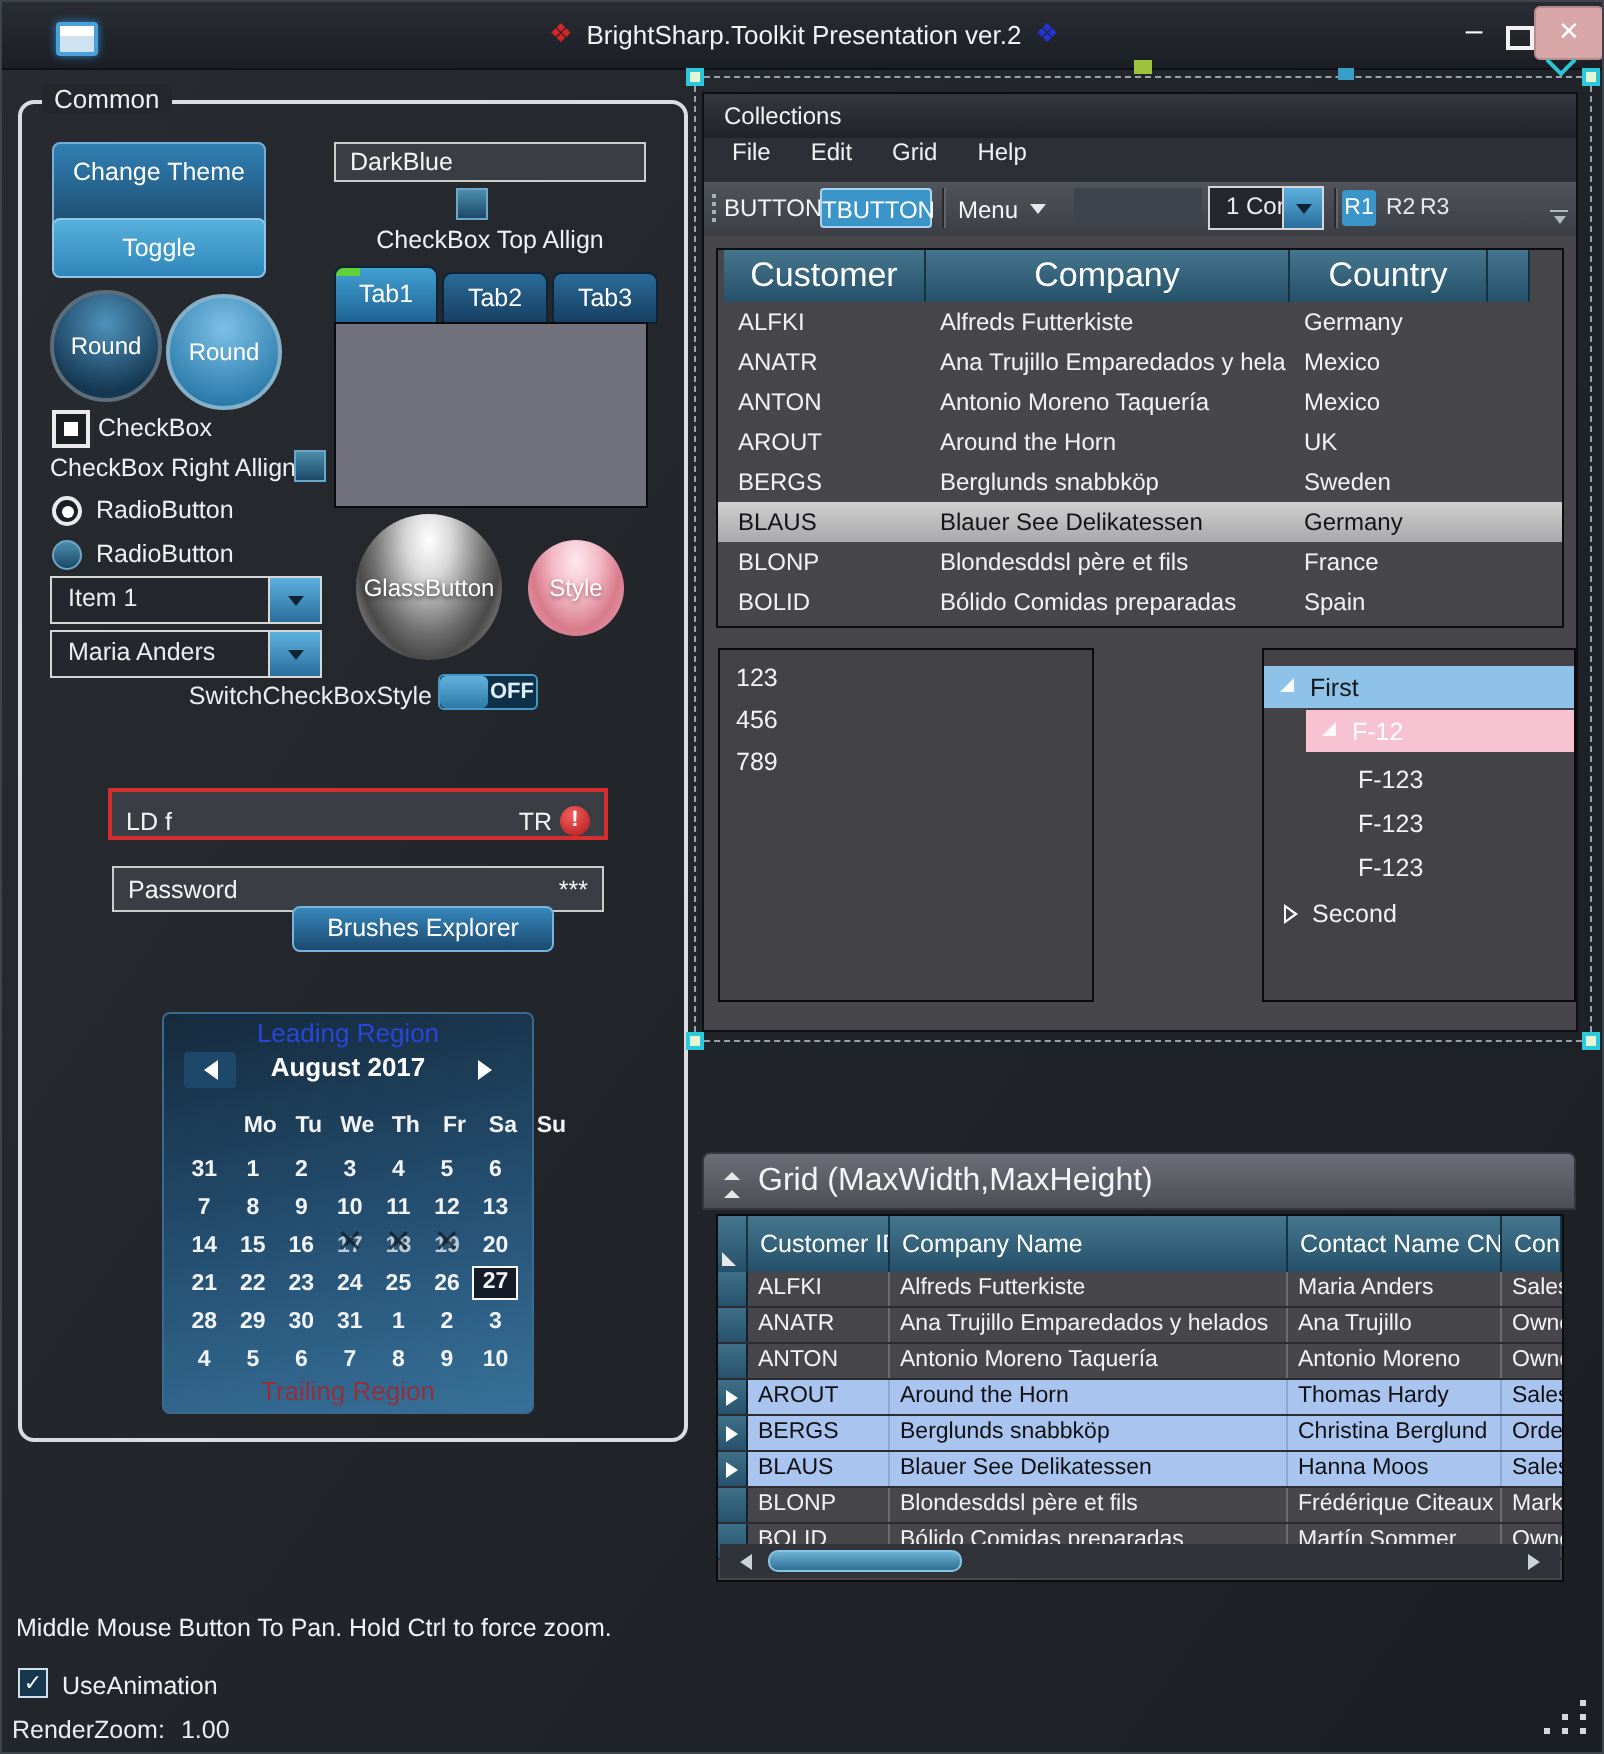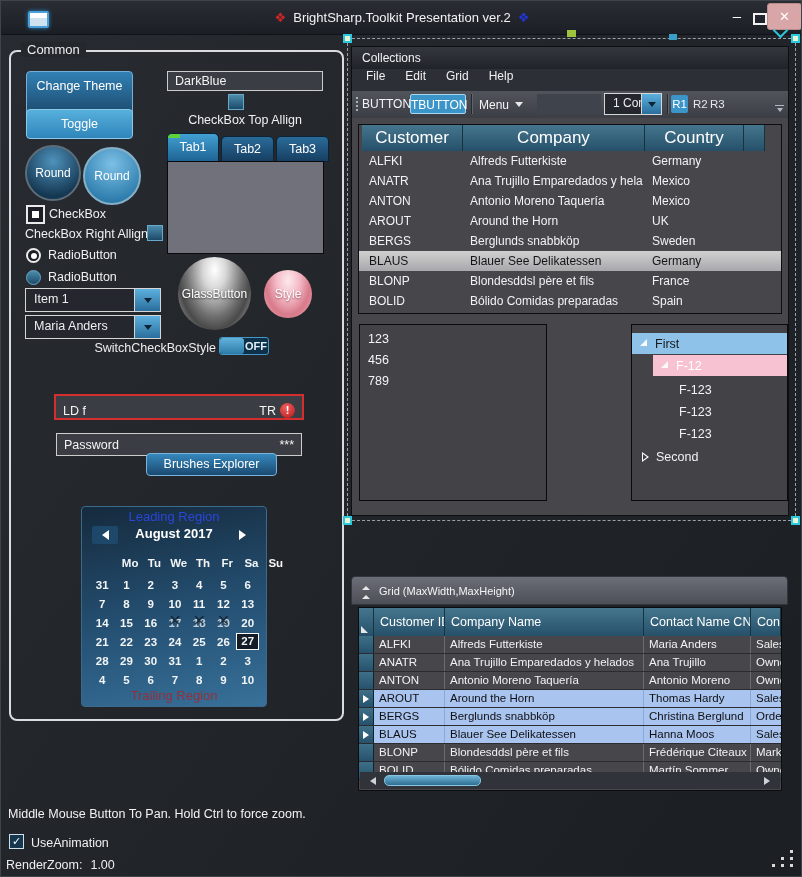--- a/index.html
+++ b/index.html
@@ -161,21 +161,21 @@
   .h-tl{left:-5px;top:-5px;} .h-tr{right:-5px;top:-5px;} .h-bl{left:-5px;bottom:-5px;} .h-br{right:-5px;bottom:-5px;}
   .chev{left:774px;top:24px;width:9px;height:9px;border-right:2px solid #30c4d8;border-bottom:2px solid #30c4d8;transform:rotate(45deg);}
   .mark-green{left:566px;top:29px;width:9px;height:7px;background:#9dc43c;}
   .mark-blue{left:668px;top:33px;width:8px;height:6px;background:#38a0c8;}
 
   
   .exp-header{left:350px;top:575px;width:437px;height:29px;background:linear-gradient(#6b6e76,#4c4f56);border:1px solid #33363c;
     border-radius:4px 4px 0 0;box-sizing:border-box;display:flex;align-items:center;}
   .dbl-up{margin:0 9px 0 10px;}
   .dbl-up i{display:block;width:0;height:0;border:4px solid transparent;border-bottom:4px solid #e8e8e8;margin:1px 0;}
-  .exp-title{font-size:11px;color:#f4f4f6;}
+  .exp-title{font-size:16px;color:#f4f4f6;}
   .dg2{left:357px;top:606px;width:424px;height:184px;background:#47474b;border:1px solid #0a0c0f;box-sizing:border-box;}
   .dg2-head{display:flex;height:28px;}
   .h2cell{background:linear-gradient(#45768e,#26506a);border-right:1px solid #17333f;color:#fff;font-size:12.5px;
     line-height:28px;padding-left:6px;box-sizing:border-box;overflow:hidden;white-space:nowrap;}
   .h2corner{width:15px;padding:0;position:relative;}
   .h2corner::after{content:"";position:absolute;left:2px;bottom:3px;width:0;height:0;border-left:7px solid #e8e8e8;border-top:7px solid transparent;}
   .h2c0{width:71px;} .h2c1{width:199px;} .h2c2{width:107px;} .h2c3{flex:1;}
   .dg2-row{display:flex;height:17px;border-bottom:1px solid #2c2c30;box-sizing:content-box;}
   .rowhead{width:14px;background:linear-gradient(#3e7088,#27516c);border-right:1px solid #0e2230;display:flex;align-items:center;justify-content:center;}
   .tri-sel{width:0;height:0;border-top:4px solid transparent;border-bottom:4px solid transparent;border-left:6px solid #fff;}

